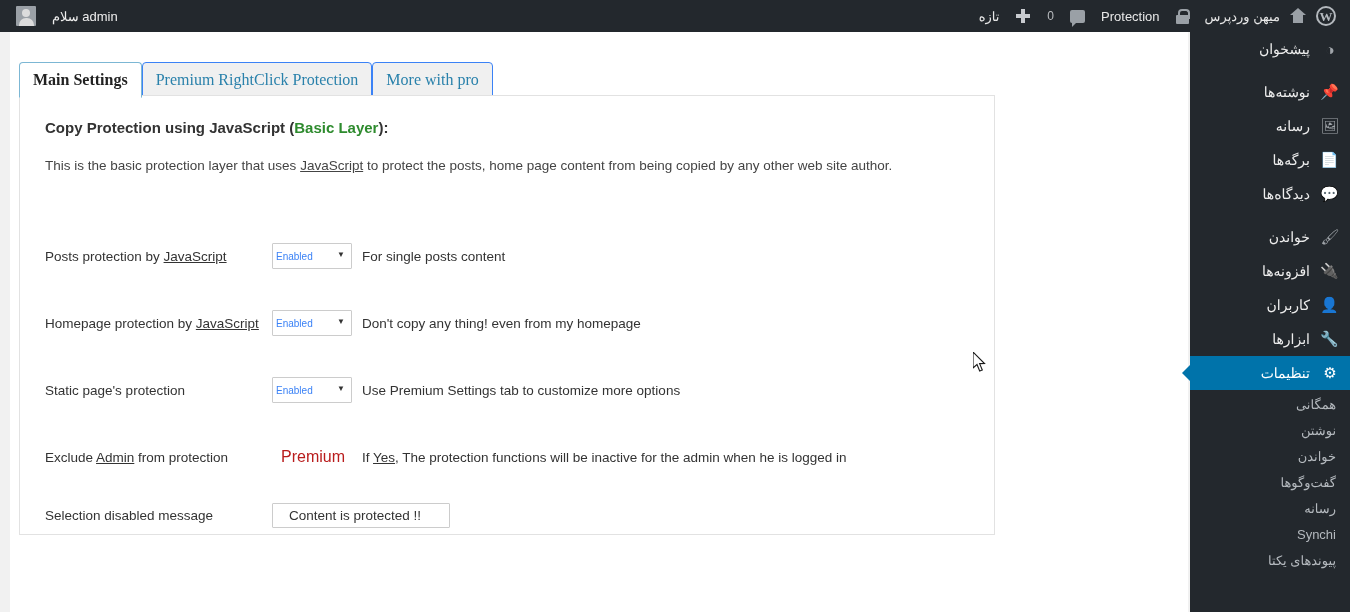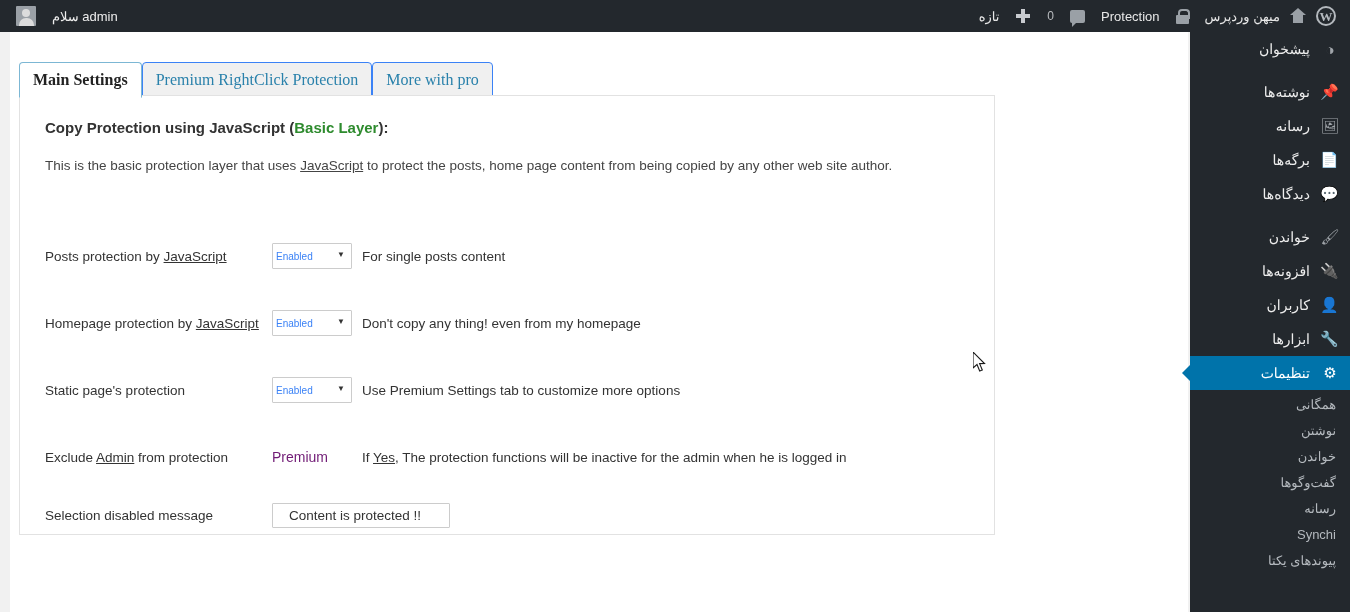--- a/index.html
+++ b/index.html
@@ -210,22 +210,22 @@
   .form-row {
     position: absolute; left: 25px;
     display: flex; align-items: center;
     height: 28px;
     font-size: 13.5px; color: #333333;
   }
   .fr-label { width: 227px; flex: 0 0 227px; }
   .fr-control { width: 82px; flex: 0 0 82px; margin-right: 8px; }
   .fr-desc { color: #333333; white-space: nowrap; }
   .premium-tag {
-    color: #701a75; font-size: 14px; width: 82px;
-    flex: 0 0 82px; margin-right: 8px;
+    color: #b91c1c; font-size: 16px; width: 82px;
+    flex: 0 0 82px; text-align: center; margin-right: 8px;
   }
 
   select.wp-select {
     width: 80px; height: 26px;
     font-family: "Liberation Sans", sans-serif;
     font-size: 10px; color: #3b82f6;
     background: #ffffff;
     border: 1px solid #cccccc;
     border-radius: 1px;
     padding: 2px 3px;

